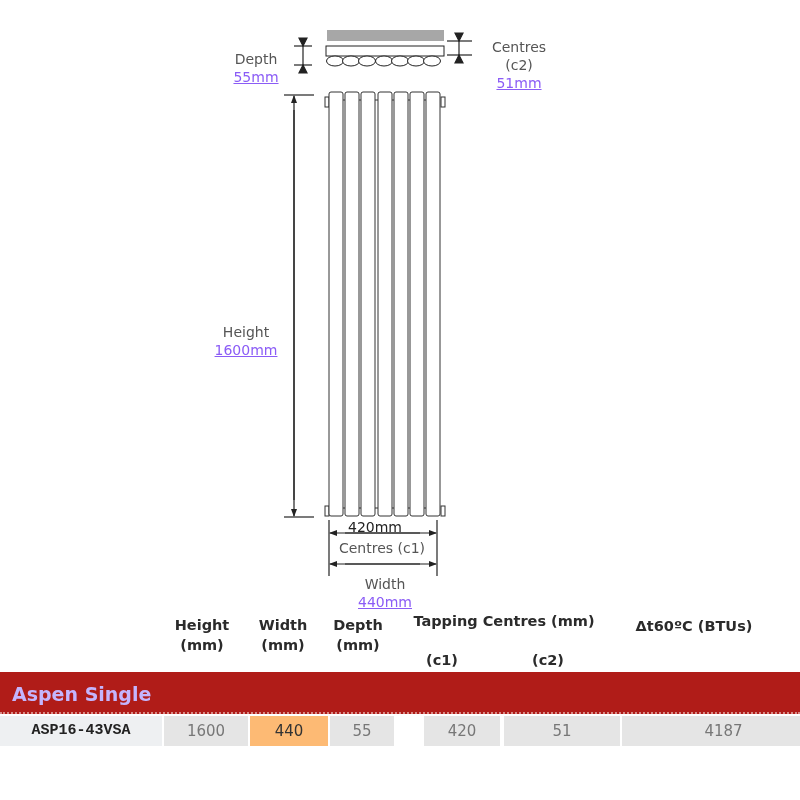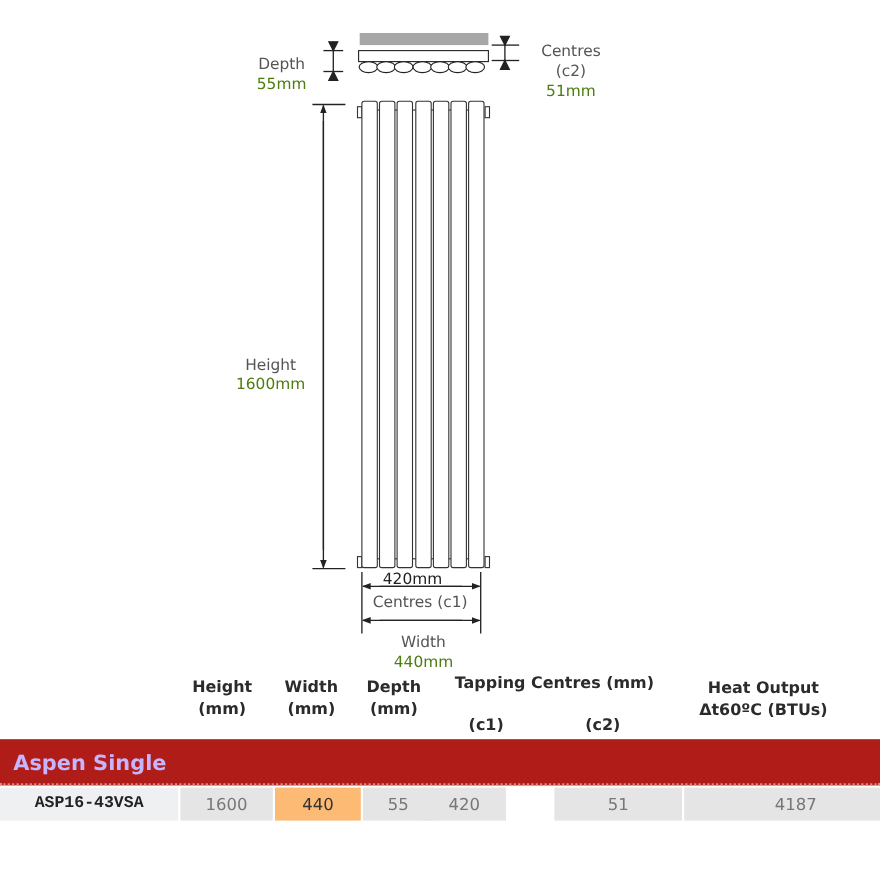--- a/index.html
+++ b/index.html
@@ -3,21 +3,21 @@
   <meta charset="utf-8">
   <style>
     * { box-sizing: border-box; margin: 0; padding: 0; }
     html, body { width: 800px; height: 800px; background: #ffffff; overflow: hidden; }
     body { position: relative; font-family: "Liberation Sans", sans-serif; color: #333; }
 
     .diagram { position: absolute; left: 0; top: 0; width: 800px; height: 610px; }
     .diagram svg { position: absolute; left: 0; top: 0; }
 
     .lbl { position: absolute; font-family: "DejaVu Sans", sans-serif; font-size: 14px; color: #555; text-align: center; line-height: 18px; }
-    .lbl .val { color: #4d7c0f; display: block; }
+    .lbl .val { color: #8b5cf6; display: block; text-decoration: underline; }
 
     .lbl-depth { left: 226px; top: 50px; width: 60px; }
     .lbl-centres-c2 { left: 484px; top: 38px; width: 70px; }
     .lbl-height { left: 208px; top: 323px; width: 76px; }
     .lbl-420 { left: 340px; top: 518px; width: 70px; color: #222; font-size: 14px; }
     .lbl-centres-c1 { left: 330px; top: 539px; width: 104px; }
     .lbl-width { left: 345px; top: 575px; width: 80px; }
 
     .spec-table { position: absolute; left: 0; top: 606px; width: 800px; }
     .th-row { position: relative; height: 66px; }
@@ -33,21 +33,21 @@
 
     .group-band { position: absolute; left: 0; top: 66px; width: 800px; height: 42px; background: #b01c18; border-bottom: 2px dotted #d88a86; }
     .group-label { position: absolute; left: 12px; top: 11px; font-family: "DejaVu Sans", sans-serif; font-weight: bold; font-size: 19px; color: #c4b5fd; }
 
     .data-row { position: absolute; left: 0; top: 110px; width: 800px; height: 30px; }
     .cell { position: absolute; top: 0; height: 30px; background: #e5e5e5; font-family: "DejaVu Sans", sans-serif; font-size: 15px; color: #777; text-align: center; line-height: 30px; }
     .cell.code { left: 0; width: 162px; font-weight: bold; color: #222; background: #eef0f2; font-family: Liberation Mono, monospace; }
     .cell.h { left: 164px; width: 84px; }
     .cell.w { left: 250px; width: 78px; background: #fdba74; color: #333; }
     .cell.d { left: 330px; width: 64px; }
-    .cell.c1 { left: 384px; width: 76px; }
+    .cell.c1 { left: 424px; width: 76px; }
     .cell.c2 { left: 504px; width: 116px; }
     .cell.heat { left: 622px; width: 178px; padding-left: 25px; }
   </style>
 </head>
 <body>
 
 <div class="diagram">
   <svg width="800" height="610" viewBox="0 0 800 610">
     <defs>
       <marker id="arr" markerWidth="8" markerHeight="8" refX="7" refY="4" orient="auto" markerUnits="userSpaceOnUse">
@@ -161,21 +161,20 @@
       <div>(mm)</div>
     </div>
     <div class="th th-depth">
       <div>Depth</div>
       <div>(mm)</div>
     </div>
     <div class="th th-tapping">Tapping Centres (mm)</div>
     <div class="th th-c1">(c1)</div>
     <div class="th th-c2">(c2)</div>
     <div class="th th-heat">
-      <div>Heat Output</div>
       <div>Δt60ºC (BTUs)</div>
     </div>
   </div>
 
   <div class="group-band">
     <span class="group-label">Aspen Single</span>
   </div>
 
   <div class="data-row">
     <div class="cell code">ASP16-43VSA</div>

